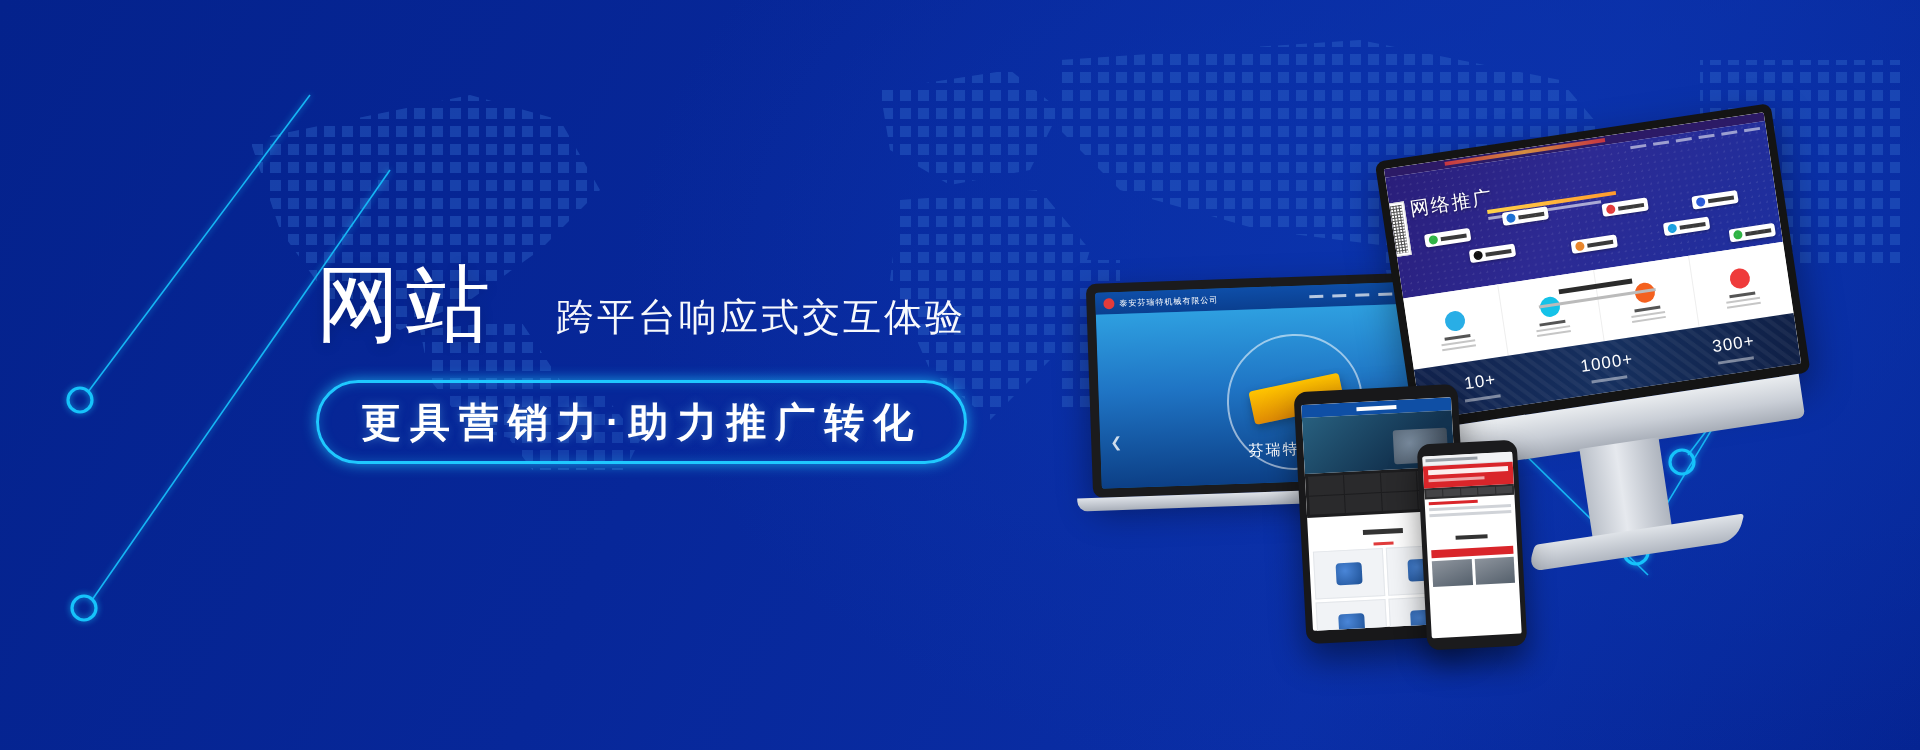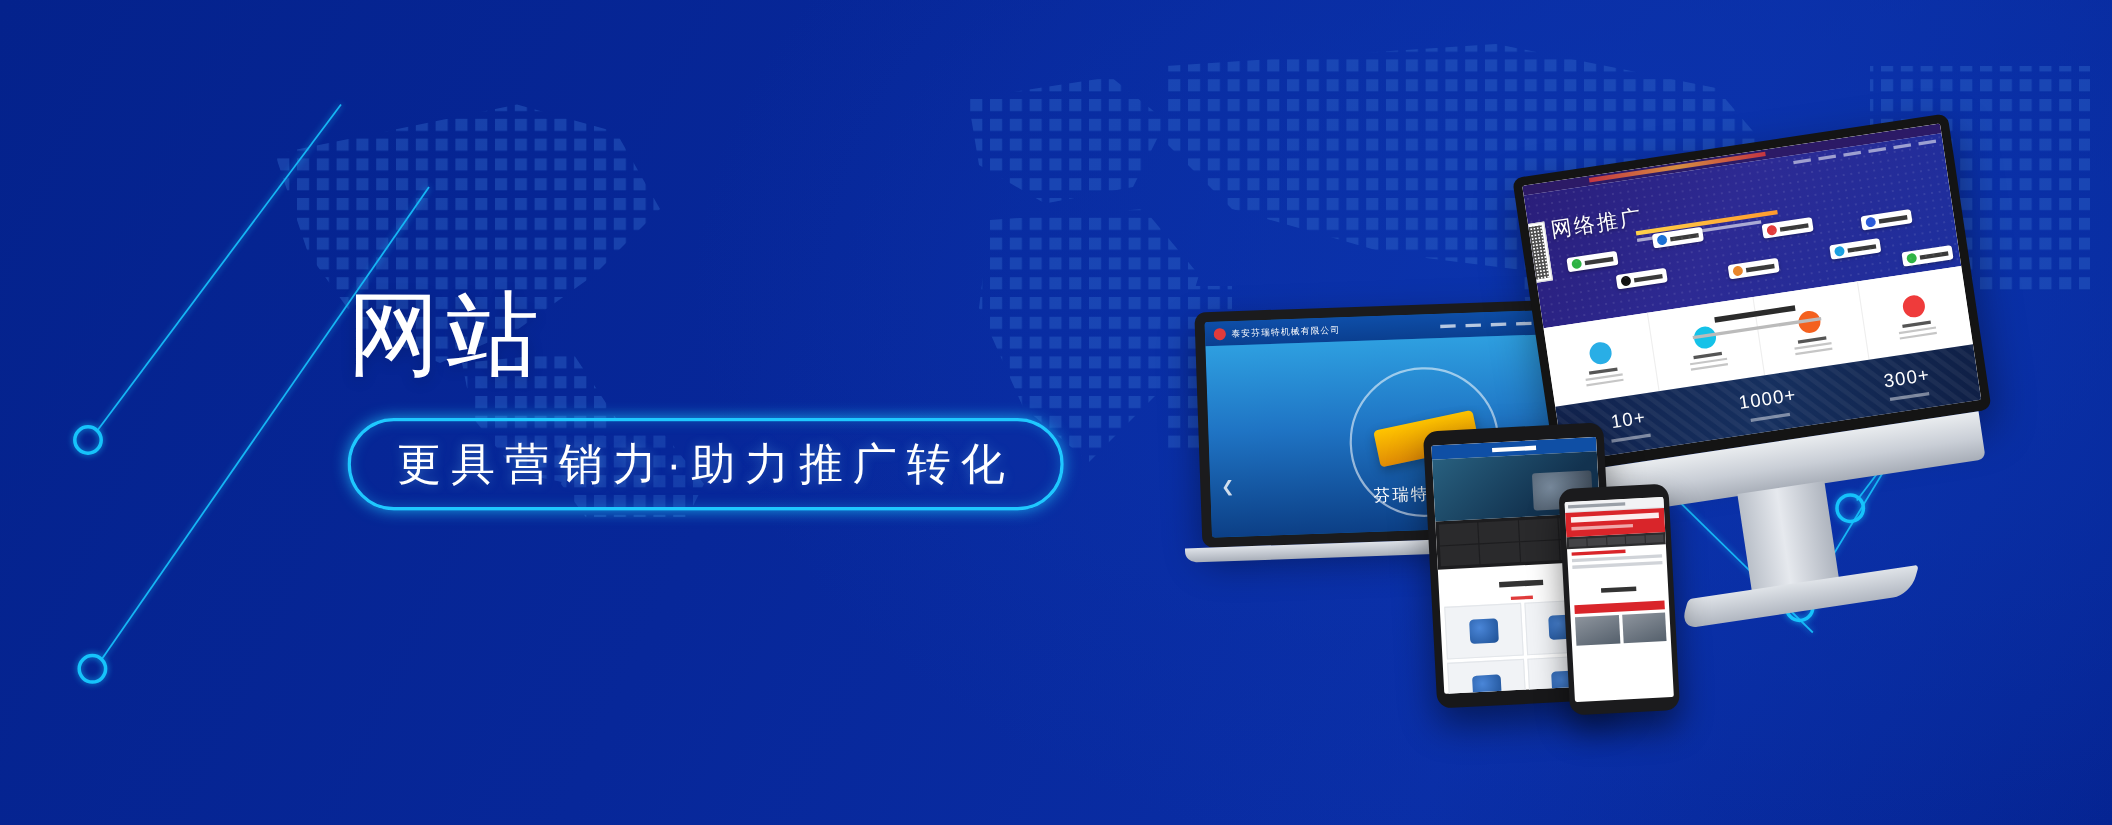--- a/index.html
+++ b/index.html
@@ -42,20 +42,21 @@
     font-weight:400;white-space:nowrap;
     text-shadow:0 2px 14px rgba(0,0,0,.18);
   }
   .h-big2 .gap{display:inline-block;width:34px;}
 
   .pill{
     margin-top:34px;display:inline-flex;align-items:center;justify-content:center;
     height:78px;padding:0 42px;border:3px solid #1fc8ff;border-radius:999px;
     box-shadow:0 0 14px rgba(31,200,255,.75),inset 0 0 12px rgba(31,200,255,.30);
     background:rgba(10,46,160,.18);
+    font-weight:bold;
   }
   .pill span{
     color:#ffffff;font-size:40px;letter-spacing:9px;white-space:nowrap;line-height:1;
     text-shadow:0 0 10px rgba(120,220,255,.35);
   }
 
   
   .devices{position:absolute;left:1090px;top:130px;width:830px;height:520px;}
 
   
@@ -262,20 +263,21 @@
       <circle cx="84" cy="608" r="12"></circle>
       <circle cx="1682" cy="462" r="12"></circle>
       <circle cx="1636" cy="552" r="12"></circle>
       <circle cx="1492" cy="436" r="12"></circle>
     </g>
   </svg>
 
   <div class="copy">
     <div class="row1">
       <div class="h-big">网站</div>
+      <div class="h-sub">跨平台响应式交互体验</div>
     </div>
     <div class="pill">
       <span>更具营销力·助力推广转化</span>
     </div>
   </div>
 
   <div class="devices">
 
     <div class="laptop">
       <div class="lap-screen">

